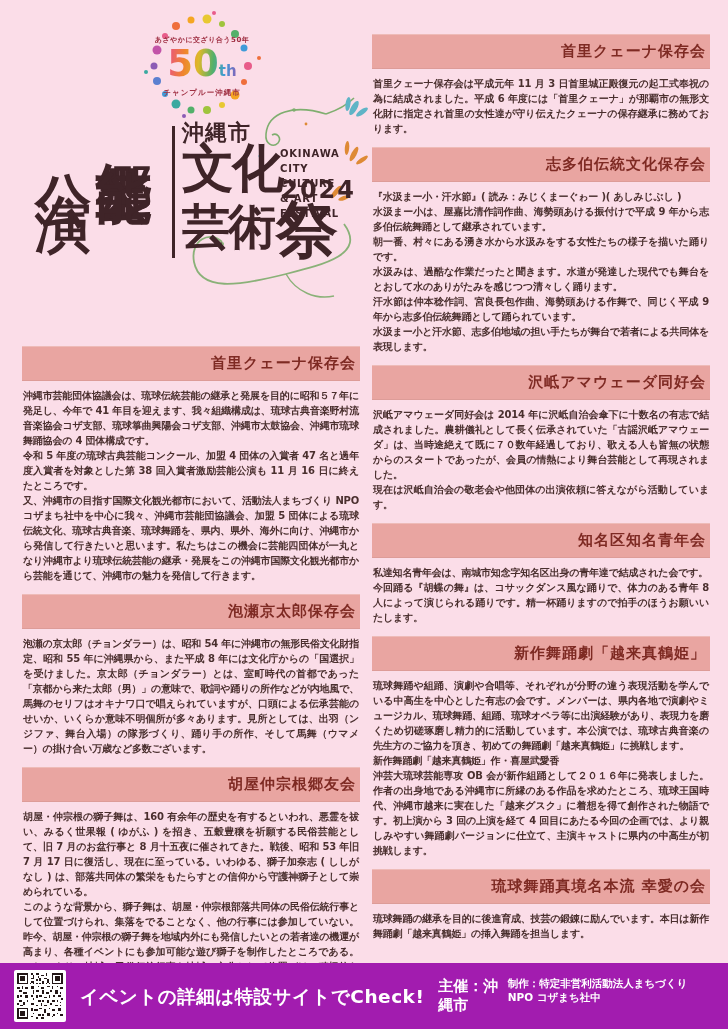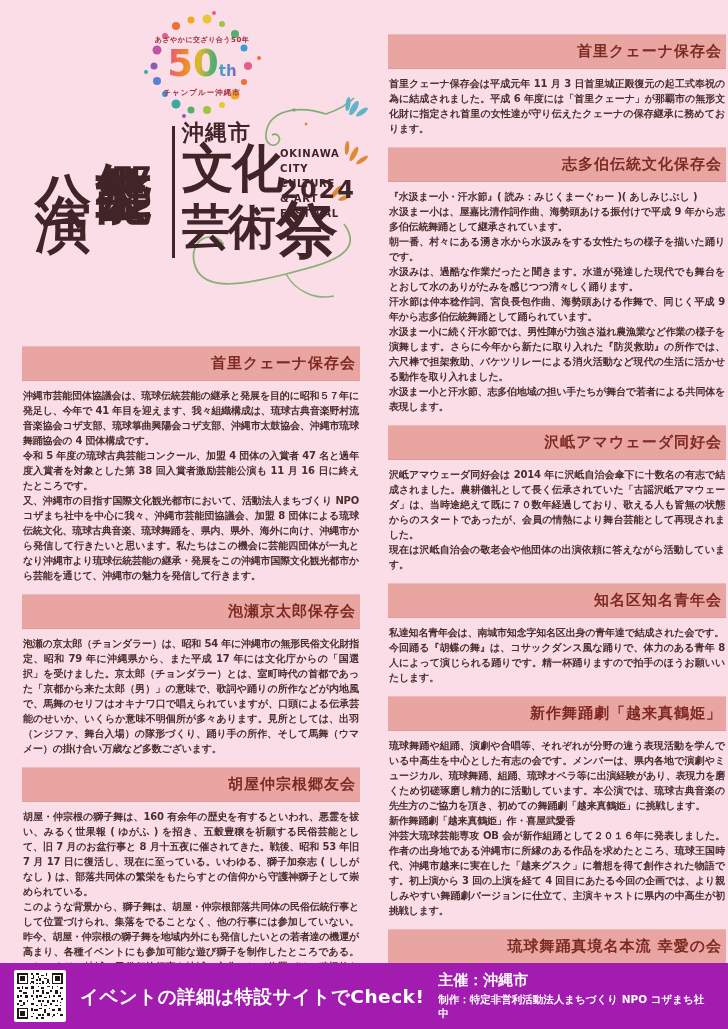--- a/index.html
+++ b/index.html
@@ -8,21 +8,21 @@
     width:728px;height:1029px;
     margin:0 auto;
     background:#fbdde8;
     overflow:hidden;
     font-family:"DejaVu Sans",sans-serif;
     color:#4a2f2e;
   }
   .columns{
     display:flex;
     padding:14px 16px 0 22px;
-    gap:28px;
+    gap:12px;
     height:949px;
     box-sizing:border-box;
   }
   .col{width:338px;flex:0 0 338px;}
 
   
   .header-art{position:relative;height:332px;}
   .logo50{
     position:absolute;left:100px;top:-4px;width:160px;height:112px;
     display:flex;flex-direction:column;align-items:center;justify-content:center;
@@ -88,21 +88,21 @@
   
   .footer{
     position:absolute;left:0;bottom:0;width:728px;height:66px;
     background:#a21caf;
     display:flex;align-items:center;
     padding:0 14px;box-sizing:border-box;gap:14px;color:#fff;
   }
   .qr{width:52px;height:52px;background:#fff;border-radius:2px;padding:3px;box-sizing:border-box;flex:0 0 52px;}
   .qr svg{width:100%;height:100%;display:block;}
   .check-text{font-size:18.5px;font-weight:800;letter-spacing:.5px;white-space:nowrap;}
-  .credits{margin-left:auto;display:flex;flex-direction:column;gap:3px;padding-right:2px;}
+  .credits{margin-left:auto;display:flex;flex-direction:row;gap:3px;padding-right:2px;}
   .organizer{font-size:15px;font-weight:800;}
   .production{font-size:10.5px;font-weight:600;}
 </style>
 </head>
 <body>
 
 <div class="page">
 
   <div class="columns">
 
@@ -187,27 +187,27 @@
           <div class="fest-year">2024</div>
         </div>
       </div>
 
       <div id="left-sections">
           <section class="group">
             <div class="sec-header">首里クェーナ保存会</div>
             <div class="sec-body">
               <p>沖縄市芸能団体協議会は、琉球伝統芸能の継承と発展を目的に昭和５７年に発足し、今年で 41 年目を迎えます、我々組織構成は、琉球古典音楽野村流音楽協会コザ支部、琉球箏曲興陽会コザ支部、沖縄市太鼓協会、沖縄市琉球舞踊協会の 4 団体構成です。</p>
               <p>令和 5 年度の琉球古典芸能コンクール、加盟 4 団体の入賞者 47 名と過年度入賞者を対象とした第 38 回入賞者激励芸能公演も 11 月 16 日に終えたところです。</p>
-              <p>又、沖縄市の目指す国際文化観光都市において、活動法人まちづくり NPO コザまち社中を中心に我々、沖縄市芸能団協議会、加盟 8 団体による琉球伝統文化、琉球古典音楽、琉球舞踊を、県内、県外、海外に向け、沖縄市から発信して行きたいと思います。私たちはこの機会に芸能四団体が一丸となり沖縄市より琉球伝統芸能の継承・発展をこの沖縄市国際文化観光都市から芸能を通じて、沖縄市の魅力を発信して行きます。</p>
+              <p>又、沖縄市の目指す国際文化観光都市において、活動法人まちづくり NPO コザまち社中を中心に我々、沖縄市芸能団協議会、加盟 5 団体による琉球伝統文化、琉球古典音楽、琉球舞踊を、県内、県外、海外に向け、沖縄市から発信して行きたいと思います。私たちはこの機会に芸能四団体が一丸となり沖縄市より琉球伝統芸能の継承・発展をこの沖縄市国際文化観光都市から芸能を通じて、沖縄市の魅力を発信して行きます。</p>
             </div>
           </section>
           <section class="group">
             <div class="sec-header">泡瀬京太郎保存会</div>
             <div class="sec-body">
-              <p>泡瀬の京太郎（チョンダラー）は、昭和 54 年に沖縄市の無形民俗文化財指定、昭和 79 年に沖縄県から、また平成 17 年には文化庁からの「国選択」を受けました。京太郎（チョンダラー）とは、室町時代の首都であった「京都から来た太郎（男）」の意味で、歌詞や踊りの所作などが内地風で、馬舞のセリフはオキナワ口で唱えられていますが、口頭による伝承芸能のせいか、いくらか意味不明個所が多々あります。見所としては、出羽（ンジファ、舞台入場）の隊形づくり、踊り手の所作、そして馬舞（ウマメー）の掛け合い万歳など多数ございます。</p>
+              <p>泡瀬の京太郎（チョンダラー）は、昭和 54 年に沖縄市の無形民俗文化財指定、昭和 55 年に沖縄県から、また平成 8 年には文化庁からの「国選択」を受けました。京太郎（チョンダラー）とは、室町時代の首都であった「京都から来た太郎（男）」の意味で、歌詞や踊りの所作などが内地風で、馬舞のセリフはオキナワ口で唱えられていますが、口頭による伝承芸能のせいか、いくらか意味不明個所が多々あります。見所としては、出羽（ンジファ、舞台入場）の隊形づくり、踊り手の所作、そして馬舞（ウマメー）の掛け合い万歳など多数ございます。</p>
             </div>
           </section>
           <section class="group">
             <div class="sec-header">胡屋仲宗根郷友会</div>
             <div class="sec-body">
               <p>胡屋・仲宗根の獅子舞は、160 有余年の歴史を有するといわれ、悪霊を祓い、みるく世果報 ( ゆがふ ) を招き、五穀豊穣を祈願する民俗芸能として、旧 7 月のお盆行事と 8 月十五夜に催されてきた。戦後、昭和 53 年旧 7 月 17 日に復活し、現在に至っている。いわゆる、獅子加奈志 ( ししがなし ) は、部落共同体の繁栄をもたらすとの信仰から守護神獅子として崇められている。</p>
               <p>このような背景から、獅子舞は、胡屋・仲宗根部落共同体の民俗伝統行事として位置づけられ、集落をでることなく、他の行事には参加していない。昨今、胡屋・仲宗根の獅子舞を地域内外にも発信したいとの若者達の機運が高まり、各種イベントにも参加可能な遊び獅子を制作したところである。これにより、地域の民俗伝統行事を地域の文化として位置づけ、積極的な地域発信が可能になると思われる。併せて、獅子舞保存のための後継者育成にも繋がるものと期待がもたれ、2014 年から活動を開始した。</p>
             </div>
           </section>
         </div>
@@ -222,21 +222,20 @@
             </div>
           </section>
           <section class="group">
             <div class="sec-header">志多伯伝統文化保存会</div>
             <div class="sec-body">
               <p>『水汲まー小・汗水節』( 読み：みじくまーぐゎー )( あしみじぶし )</p>
               <p>水汲まー小は、屋嘉比清作詞作曲、海勢頭あける振付けで平成 9 年から志多伯伝統舞踊として継承されています。</p>
               <p>朝一番、村々にある湧き水から水汲みをする女性たちの様子を描いた踊りです。</p>
               <p>水汲みは、過酷な作業だったと聞きます。水道が発達した現代でも舞台をとおして水のありがたみを感じつつ清々しく踊ります。</p>
               <p>汗水節は仲本稔作詞、宮良長包作曲、海勢頭あける作舞で、同じく平成 9 年から志多伯伝統舞踊として踊られています。</p>
-              <p>水汲まー小に続く汗水節では、男性陣が力強さ溢れ農漁業など作業の様子を演舞します。さらに今年から新たに取り入れた『防災救助』の所作では、六尺棒で担架救助、バケツリレーによる消火活動など現代の生活に活かせる動作を取り入れました。</p>
               <p>水汲まー小と汗水節、志多伯地域の担い手たちが舞台で若者による共同体を表現します。</p>
             </div>
           </section>
           <section class="group">
             <div class="sec-header">沢岻アマウェーダ同好会</div>
             <div class="sec-body">
               <p>沢岻アマウェーダ同好会は 2014 年に沢岻自治会傘下に十数名の有志で結成されました。農耕儀礼として長く伝承されていた「古謡沢岻アマウェーダ」は、当時途絶えて既に７０数年経過しており、歌える人も皆無の状態からのスタートであったが、会員の情熱により舞台芸能として再現されました。</p>
               <p>現在は沢岻自治会の敬老会や他団体の出演依頼に答えながら活動しています。</p>
             </div>
           </section>

